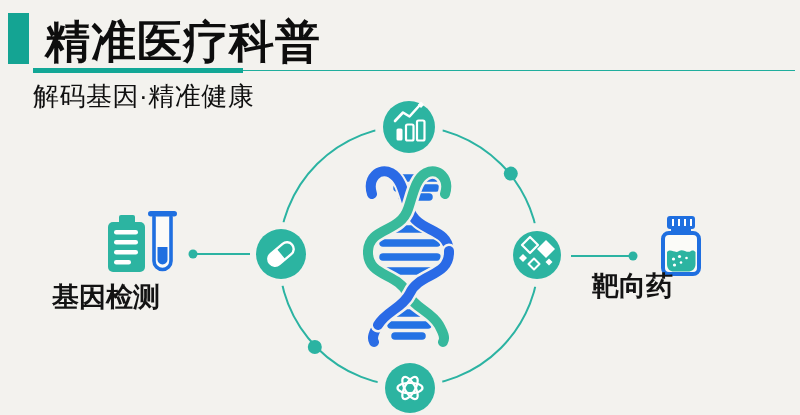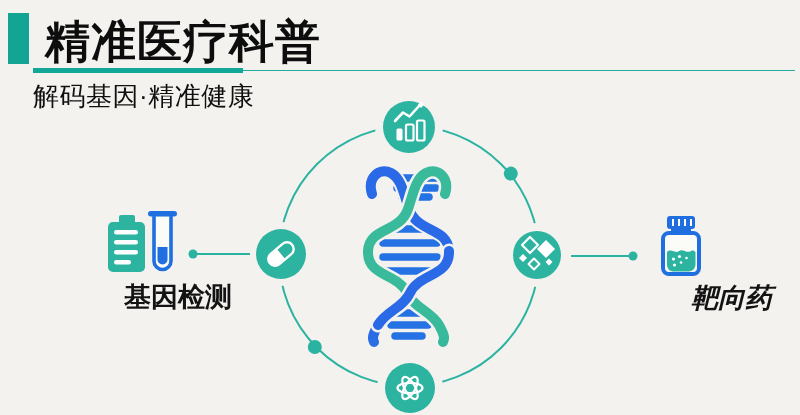--- a/index.html
+++ b/index.html
@@ -25,25 +25,25 @@
   .rule-thin{
     position:absolute;left:243px;top:69.6px;width:552px;height:1.8px;
     background:#1fae9d;
   }
   .subtitle{
     position:absolute;left:33px;top:79px;
     font-size:26px;font-weight:400;color:#101010;letter-spacing:0.5px;
     white-space:nowrap;
   }
   .item-label{
-    position:absolute;width:180px;text-align:right;
+    position:absolute;width:180px;text-align:left;
     font-size:27px;font-weight:900;color:#131313;white-space:nowrap;
   }
   #label-left{left:52px;top:279px;}
-  #label-right{left:592px;top:280px;font-style:italic;}
+  #label-right{left:592px;top:268px;}
   svg{position:absolute;left:0;top:0;}
 </style>
 </head>
 <body>
 
 <div id="stage">
 
   <div class="accent-bar"></div>
   <div class="title">精准医疗科普</div>
   <div class="rule-thick"></div>

